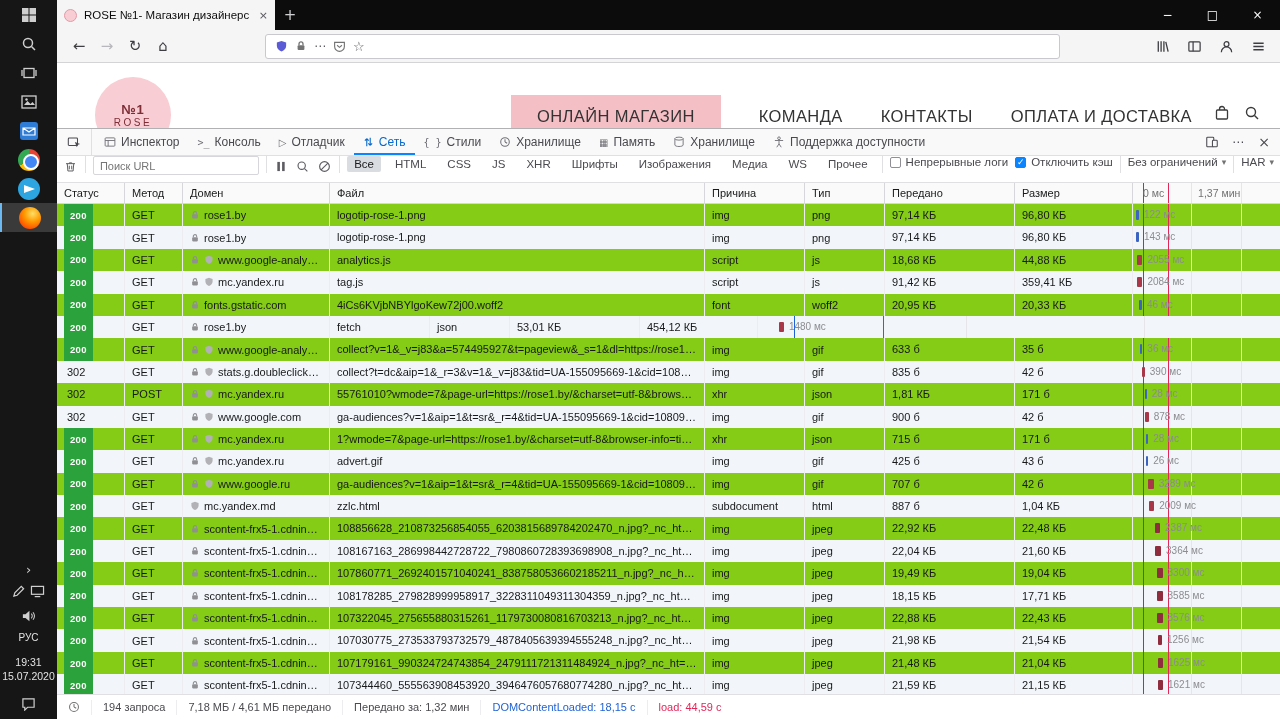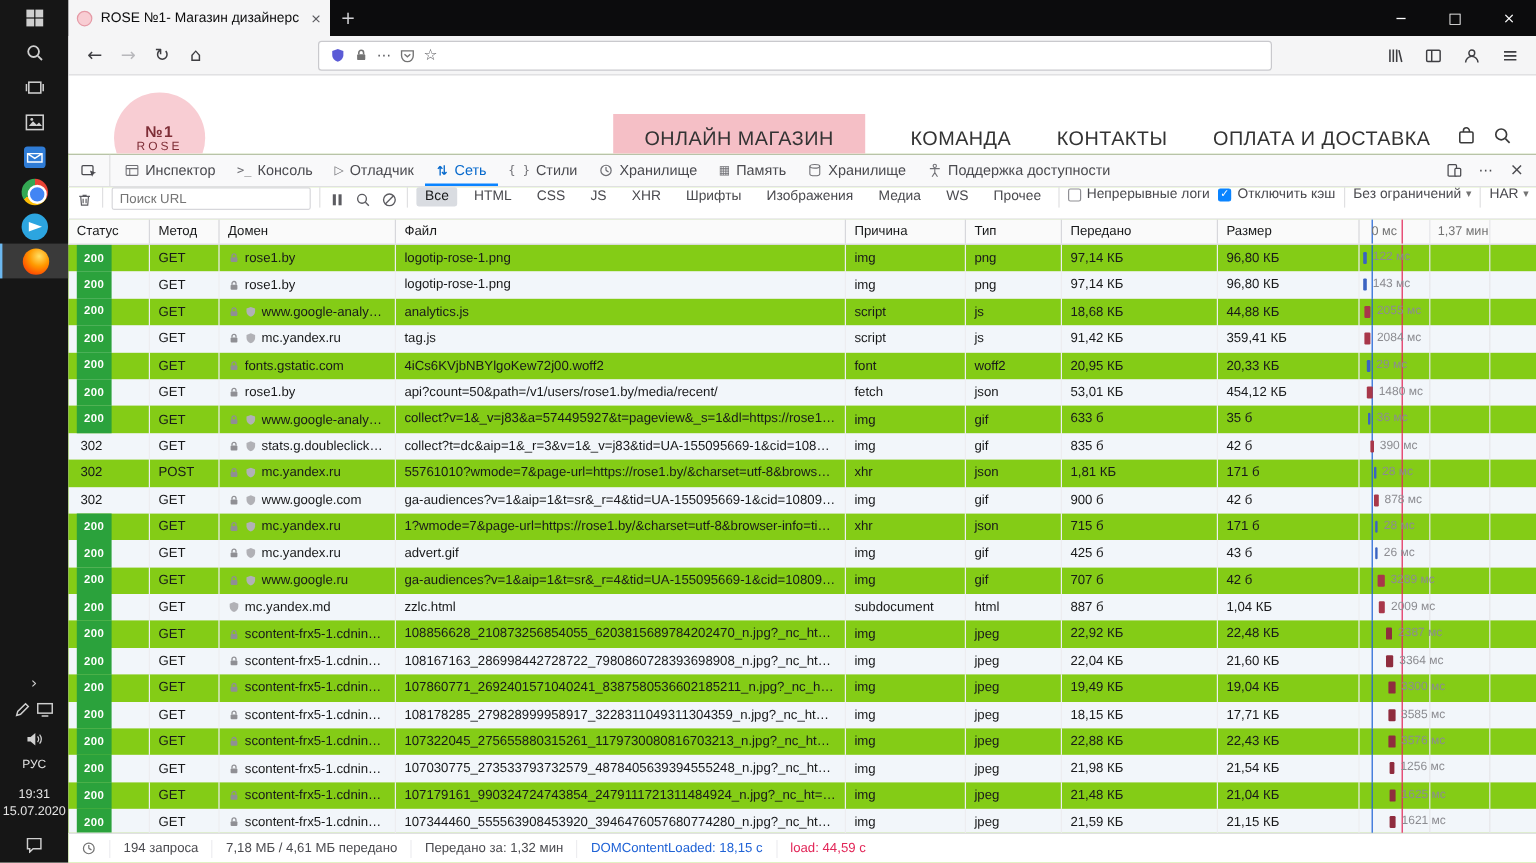--- a/index.html
+++ b/index.html
@@ -564,36 +564,35 @@
               </svg>
               <span class="dom">fonts.gstatic.com</span>
             </div>
             <div class="cell c-file">4iCs6KVjbNBYlgoKew72j00.woff2</div>
             <div class="cell c-cause">font</div>
             <div class="cell c-type">woff2</div>
             <div class="cell c-transferred">20,95 КБ</div>
             <div class="cell c-size">20,33 КБ</div>
             <div class="cell c-timeline">
               <span class="wbar" style="left: 4%; width: 3px; background: rgb(58, 99, 194);"></span>
-              <span class="wtime" style="left: calc(4% + 8px);">29 мс</span>
+              <span class="wtime" style="left: calc(4% + 8px);">46 мс</span>
             </div>
           </div>
           <div class="nrow alt">
             <div class="cell c-status">
               <span class="badge">200</span>
             </div>
             <div class="cell c-method">GET</div>
             <div class="cell c-domain">
               <svg class="ic" width="10" height="10" viewBox="0 0 12 12">
                 <path d="M4 5.2V3.9a2 2 0 0 1 4 0v1.3" fill="none" stroke="#8f8f94" stroke-width="1.3"></path>
                 <rect x="2.6" y="5.2" width="6.8" height="4.9" rx="1" fill="#8f8f94"></rect>
               </svg>
               <span class="dom">rose1.by</span>
             </div>
-            <div class="cell c-file">api?count=50&amp;path=/v1/users/rose1.by/media/recent/</div>
             <div class="cell c-cause">fetch</div>
             <div class="cell c-type">json</div>
             <div class="cell c-transferred">53,01 КБ</div>
             <div class="cell c-size">454,12 КБ</div>
             <div class="cell c-timeline">
               <span class="wbar" style="left: 4%; width: 5px; background: rgb(168, 55, 74);"></span>
               <span class="wtime" style="left: calc(4% + 10px);">1480 мс</span>
             </div>
           </div>
           <div class="nrow">

